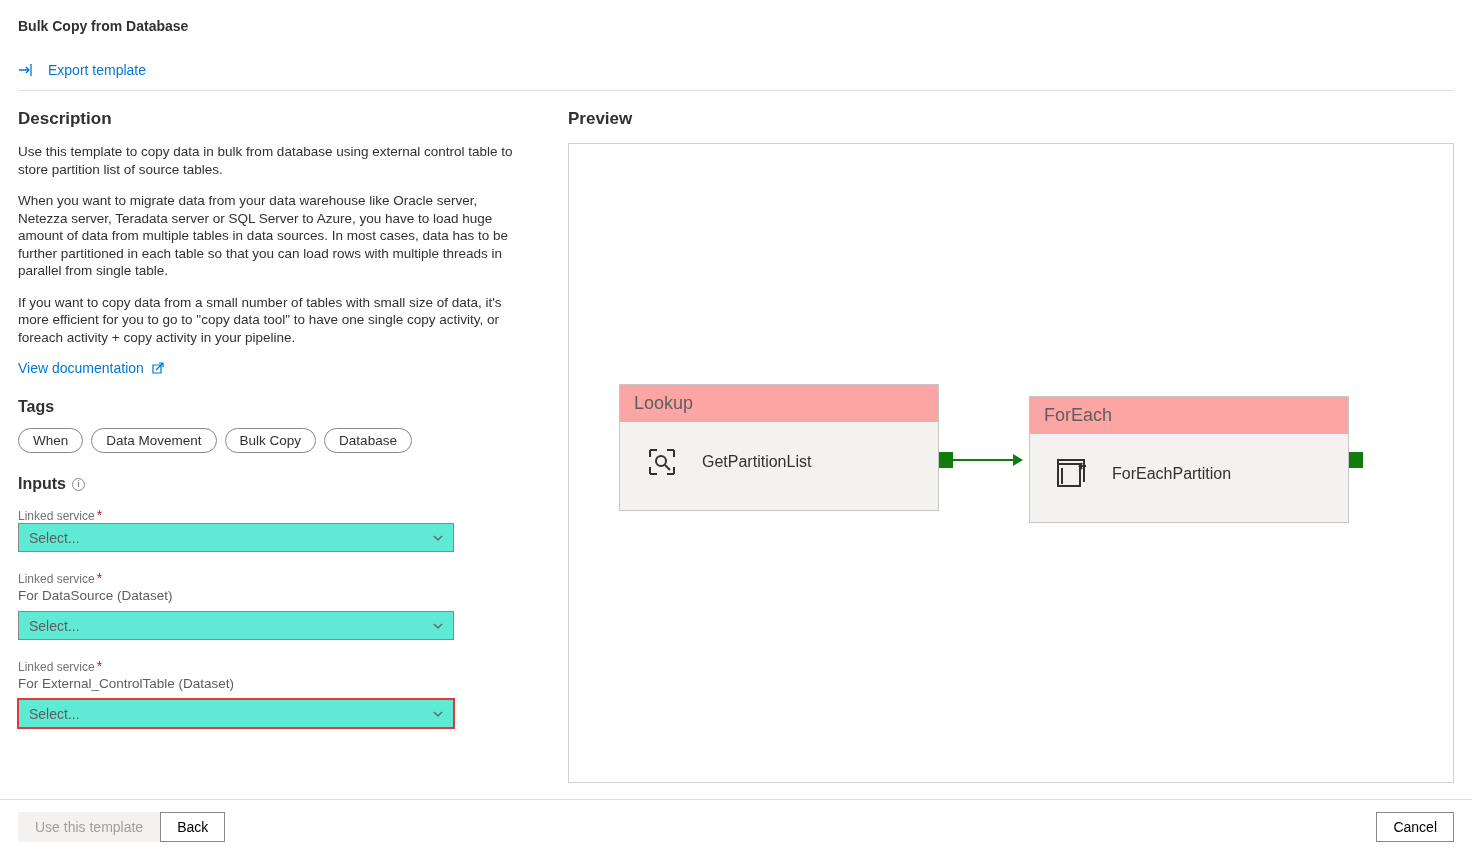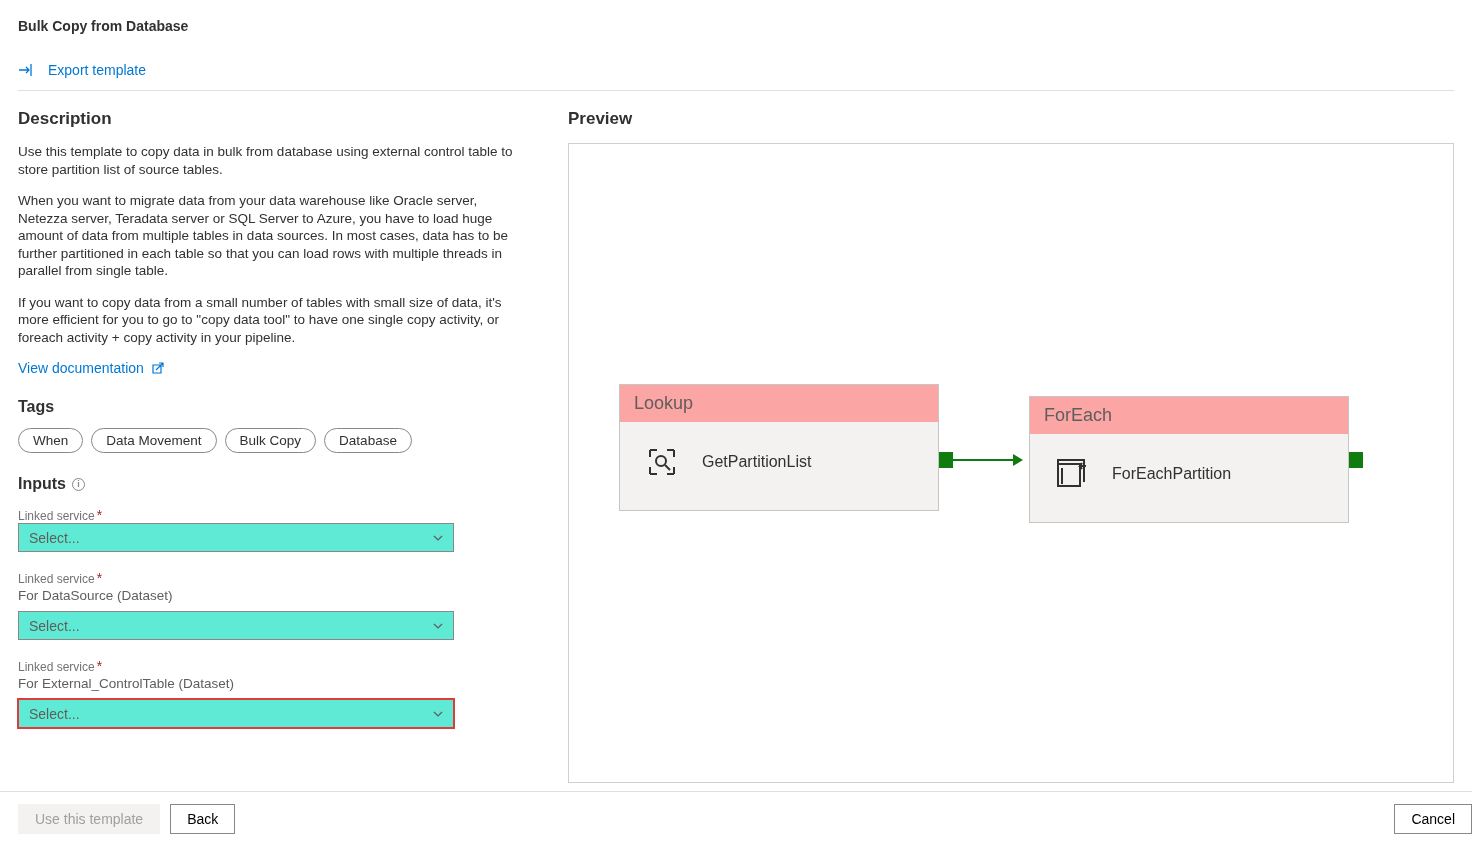--- a/index.html
+++ b/index.html
@@ -169,26 +169,25 @@
     }
     .arrow-head {
       position: absolute;
       width: 0; height: 0;
       border-left: 10px solid #107c10;
       border-top: 6px solid transparent;
       border-bottom: 6px solid transparent;
     }
     .footer {
       position: absolute;
-      bottom: 12px; left: 0; right: 0;
-      padding: 12px 0 18px 18px;
+      bottom: 4px; left: 0; right: 0;
+      padding: 12px 18px 18px 18px;
       border-top: 1px solid #e1dfdd;
       display: flex;
       align-items: center;
-      gap: 10px;
     }
     .btn {
       height: 30px;
       padding: 0 16px;
       border: 1px solid #8a8886;
       background: #fff;
       font-size: 14px;
       cursor: pointer;
       font-family: inherit;
     }

